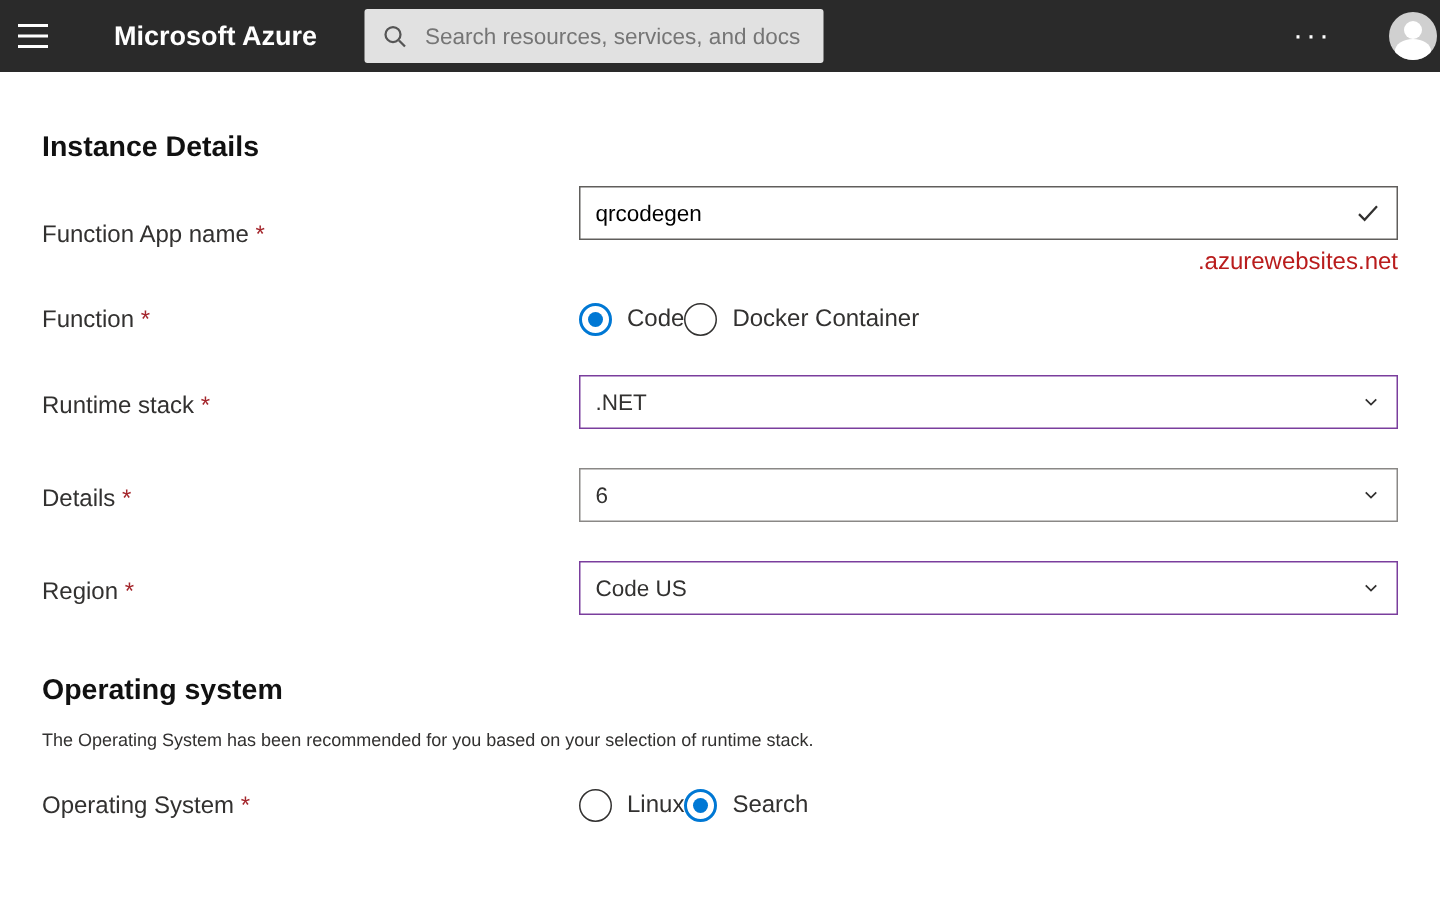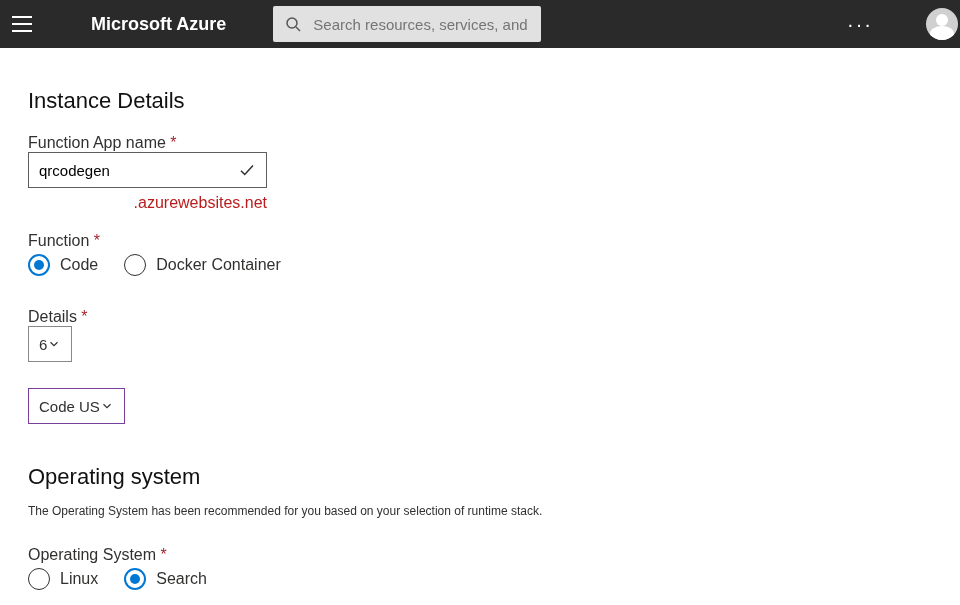--- a/index.html
+++ b/index.html
@@ -3,21 +3,21 @@
 <meta charset="utf-8">
 <style>
   * { box-sizing: border-box; margin: 0; padding: 0; }
   html, body { width: 960px; height: 605px; font-family: "Segoe UI", Arial, sans-serif; background: #fff; color: #323130; }
   .topbar {
     height: 48px;
     background: #2a2a2a;
     display: flex;
     align-items: center;
     padding: 16px 12px;
-    gap: 27px;
+    gap: 12px;
   }
   .hamburger {
     width: 20px; height: 20px;
     display: flex; flex-direction: column; justify-content: space-around;
     cursor: pointer;
   }
   .hamburger div { height: 2px; background: #fff; }
   .brand {
     color: #fff; font-weight: 600; font-size: 18px;
     margin-left: 32px; margin-right: 20px;
@@ -55,31 +55,30 @@
     background: #fff; border-radius: 50%; top: 6px; left: 10px;
   }
   .avatar::after {
     content: ""; position: absolute; width: 24px; height: 16px;
     background: #fff; border-radius: 50% 50% 0 0; top: 18px; left: 4px;
   }
 
   .content { padding: 28px 28px 0 28px; }
 
   h2.section {
-    font-size: 22px; font-weight: 400; color: #111;
+    font-size: 19px; font-weight: 700; color: #111;
     margin-top: 12px; margin-bottom: 14px;
   }
   .helptext {
     font-size: 12px; color: #323130; margin-bottom: 22px;
   }
 
   .form-row {
-    display: flex; align-items: flex-start;
+    display: flex; align-items: center;
     margin-bottom: 26px;
-    flex-direction: column;
   }
   .form-row.tight { margin-bottom: 12px; }
   .label-col {
     width: 358px; flex-shrink: 0;
     font-size: 16px; color: #323130;
     padding-top: 6px;
   }
   .req { color: #a4262c; }
   .field-col { flex: 1; }
 
@@ -105,21 +104,21 @@
     display: flex; align-items: center; justify-content: space-between;
     border: 1px solid #8a8886;
     height: 36px; padding: 0 10px;
     font-size: 15px; cursor: pointer;
     background: #fff;
   }
   .select-field.accent { border-color: #7a3e9d; }
   .chevron { width: 14px; height: 14px; }
 
   .radio-group {
-    display: flex; align-items: center; gap: 26px;
+    display: flex; align-items: center; 
     padding-top: 4px;
   }
   .radio {
     display: inline-flex; align-items: center; gap: 10px;
     cursor: pointer; font-size: 16px;
   }
   .radio-circle {
     width: 22px; height: 22px; border-radius: 50%;
     border: 1.5px solid #323130;
     display: flex; align-items: center; justify-content: center;
@@ -184,37 +183,55 @@
           <span>Code</span>
         </label>
         <label class="radio">
           <span class="radio-circle"></span>
           <span>Docker Container</span>
         </label>
       </div>
     </div>
   </div>
 
+  <div class="form-row">
+    <div class="label-col">
+      <span>Runtime stack</span>
+      <span class="req">*</span>
+    </div>
+    <div class="field-col">
+      <div class="select-field accent">
+        <span>.NET</span>
+        <svg class="chevron" viewBox="0 0 24 24" fill="none" stroke="#323130" stroke-width="2">
+            <polyline points="6,9 12,15 18,9"></polyline>
+          </svg>
+      </div>
+    </div>
+  </div>
 
   <div class="form-row">
     <div class="label-col">
       <span>Details</span>
       <span class="req">*</span>
     </div>
     <div class="field-col">
       <div class="select-field">
         <span>6</span>
         <svg class="chevron" viewBox="0 0 24 24" fill="none" stroke="#323130" stroke-width="2">
             <polyline points="6,9 12,15 18,9"></polyline>
           </svg>
       </div>
     </div>
   </div>
 
   <div class="form-row" style="margin-bottom:40px;">
+    <div class="label-col">
+      <span>Region</span>
+      <span class="req">*</span>
+    </div>
     <div class="field-col">
       <div class="select-field accent">
         <span>Code US</span>
         <svg class="chevron" viewBox="0 0 24 24" fill="none" stroke="#323130" stroke-width="2">
             <polyline points="6,9 12,15 18,9"></polyline>
           </svg>
       </div>
     </div>
   </div>
 

